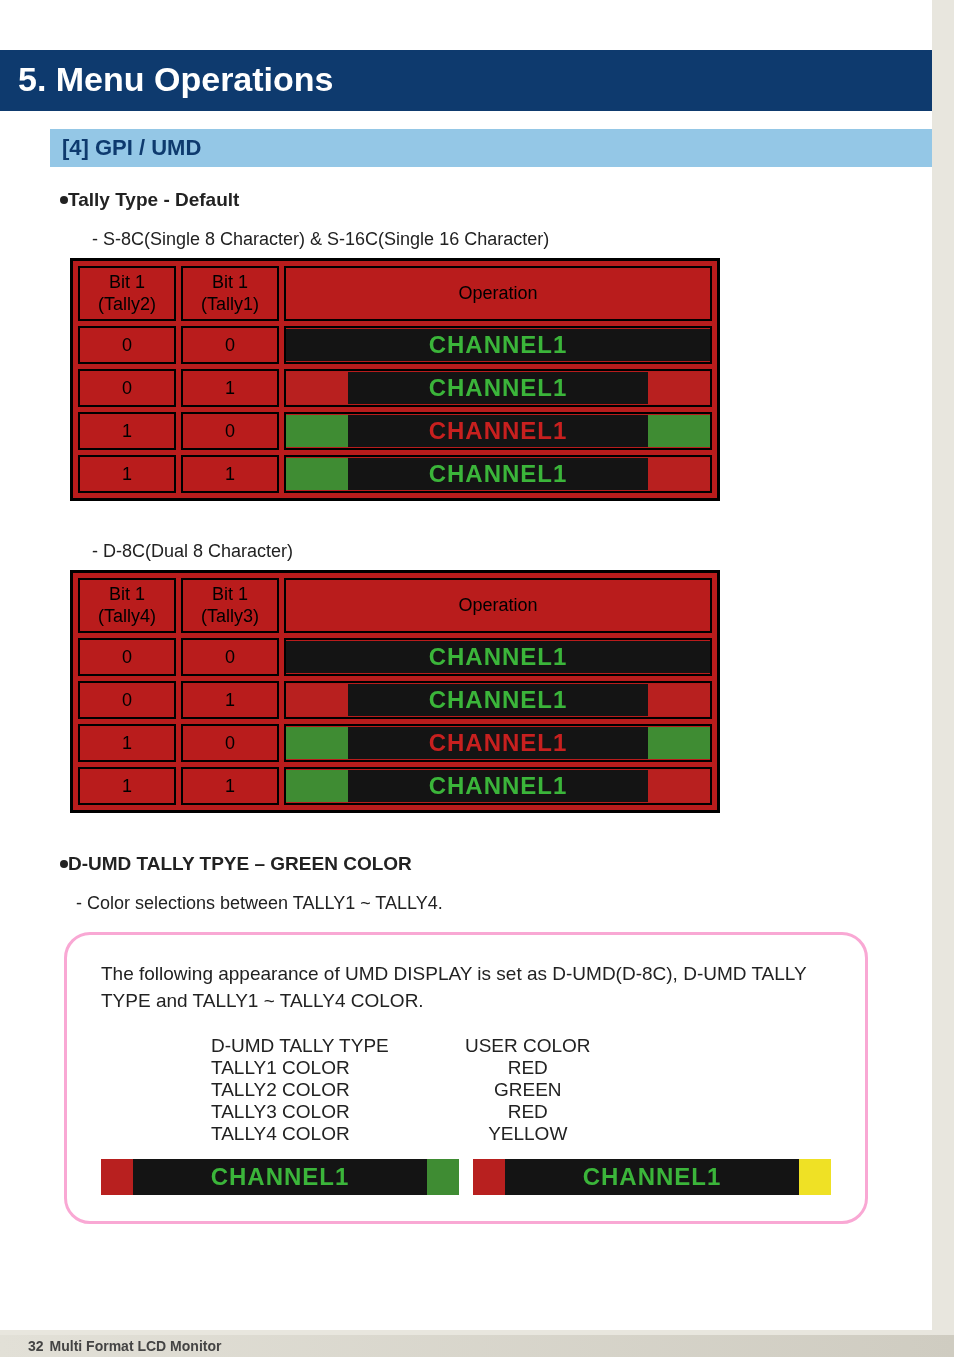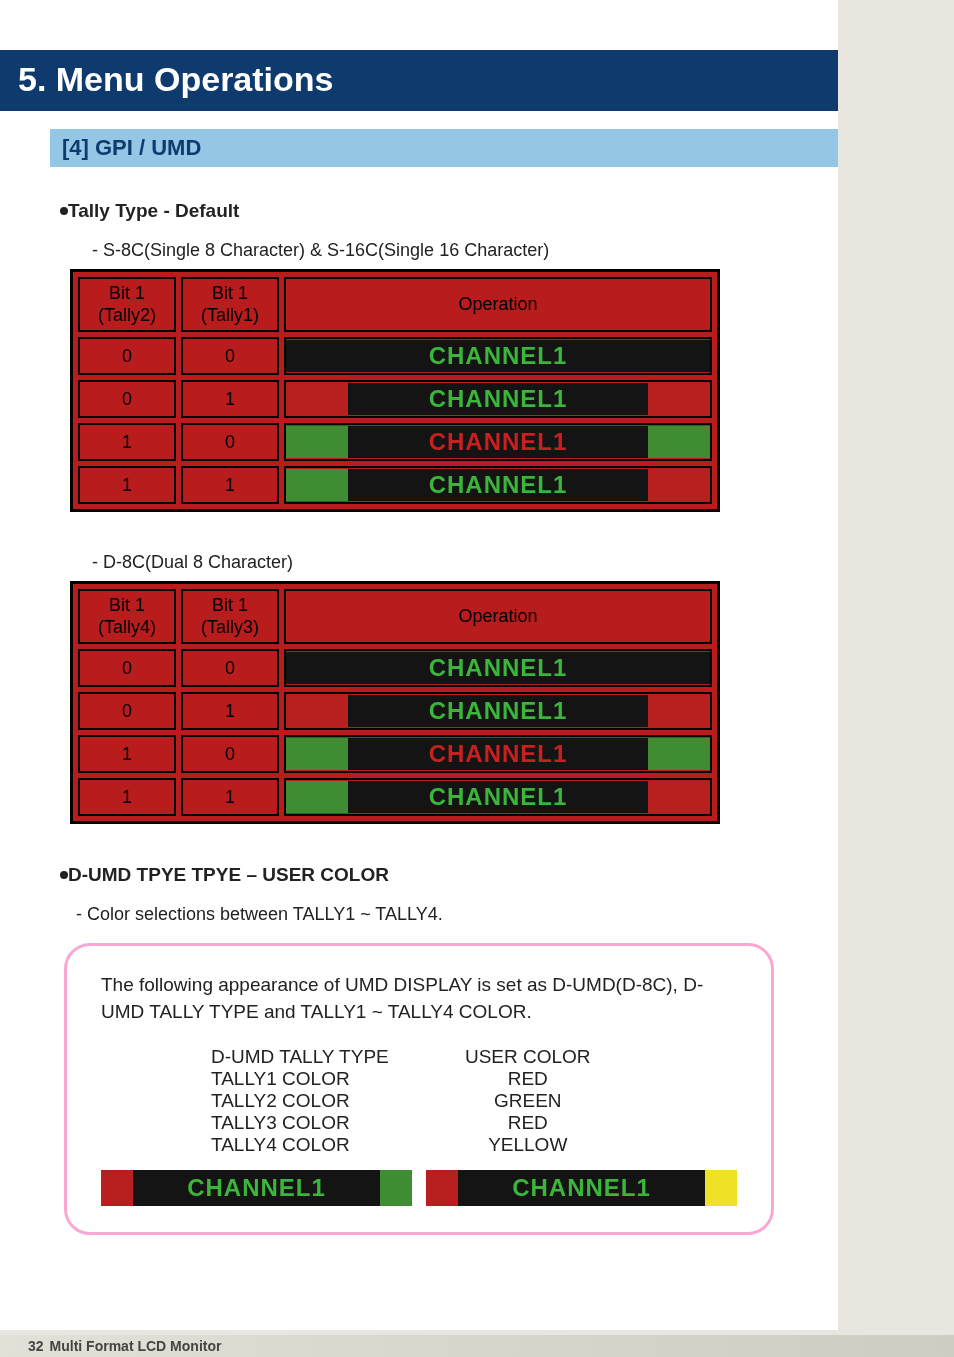--- a/index.html
+++ b/index.html
@@ -8,21 +8,21 @@
     height: 1357px;
     font-family: "Segoe UI", Arial, sans-serif;
     background: #e8e6de;
     color: #000;
     position: relative;
   }
   .white-panel {
     position: absolute;
     top: 0;
     left: 0;
-    width: 838px;
+    width: 932px;
     height: 1330px;
     background: #fff;
     padding: 50px 60px 4px 60px;
   }
   .chapter-bar {
     background: #0e3a6e;
     color: #fff;
     font-size: 34px;
     font-weight: 700;
     padding: 10px 18px 12px 18px;
@@ -31,21 +31,21 @@
     margin-bottom: 18px;
   }
   .section-bar {
     background: #94c7e6;
     color: #0e3a6e;
     font-size: 22px;
     font-weight: 700;
     padding: 6px 12px;
     margin-left: -10px;
     margin-right: -60px;
-    margin-bottom: 33px;
+    margin-bottom: 22px;
     font-family: Arial, sans-serif;
   }
   .bullet-line {
     display: flex;
     align-items: center;
     font-weight: 700;
     font-size: 19px;
     margin-bottom: 18px;
     color: #222;
   }
@@ -305,21 +305,21 @@
               </div>
           <div class="right bg-red"></div>
         </div>
       </td>
     </tr>
   </tbody>
     </table>
 
   <div class="bullet-line">
     <span class="bullet-dot"></span>
-    <span>D-UMD TPYE TPYE – USER COLOR</span>
+    <span>D-UMD TALLY TPYE – GREEN COLOR</span>
   </div>
   <div class="sub-note" style="margin-left:16px">- Color selections between TALLY1 ~ TALLY4.</div>
 
   <div class="info-box">
     <div class="info-text">The following appearance of UMD DISPLAY is set as D-UMD(D-8C), D-UMD TALLY TYPE and TALLY1 ~ TALLY4 COLOR.</div>
     <div class="info-cols">
       <div class="info-col-l">
         <div>D-UMD TALLY TYPE</div>
         <div>TALLY1 COLOR</div>
         <div>TALLY2 COLOR</div>

